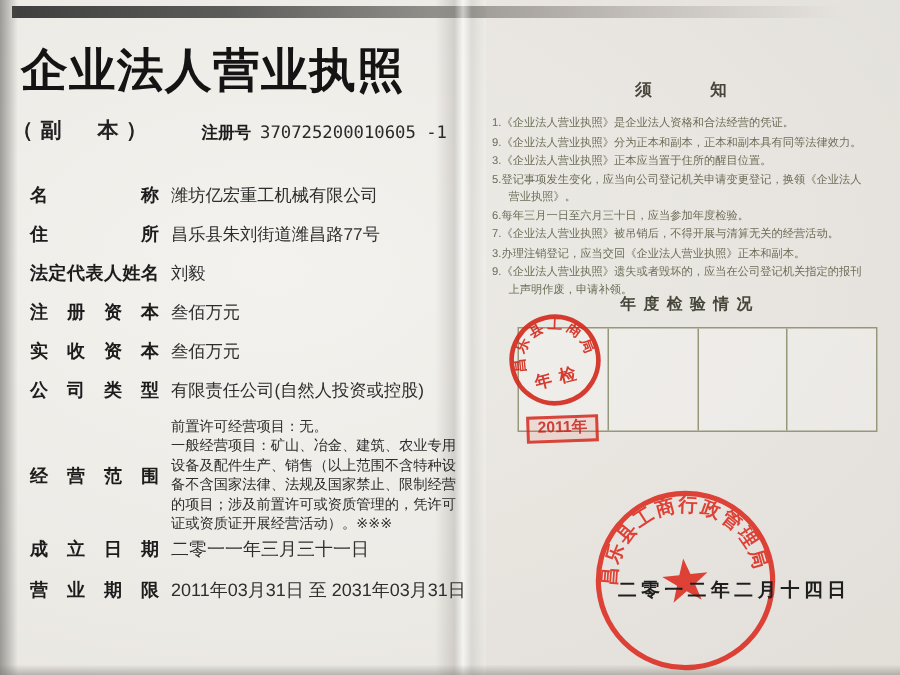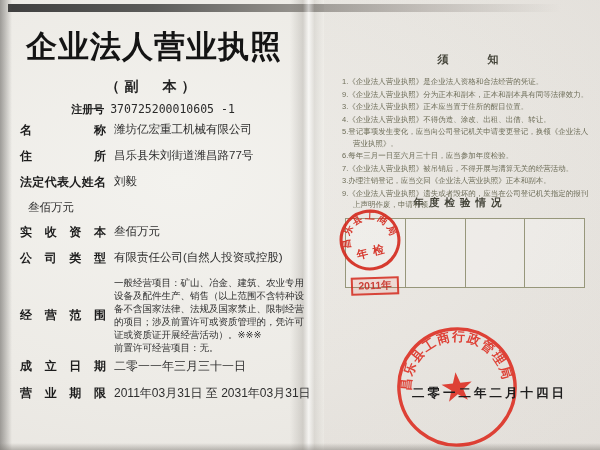--- a/index.html
+++ b/index.html
@@ -17,41 +17,41 @@
   .bottom-edge{position:absolute;bottom:0;left:0;right:0;height:7px;
     background:linear-gradient(0deg,rgba(120,116,110,.45),rgba(120,116,110,0));}
   .fold{position:absolute;top:0;left:290px;width:34px;height:100%;
     background:linear-gradient(90deg,rgba(0,0,0,0) 0%,rgba(110,105,98,.22) 38%,rgba(255,255,255,.5) 55%,rgba(120,115,108,.14) 72%,rgba(0,0,0,0) 100%);}
   .right-shade{position:absolute;top:0;left:324px;right:0;height:100%;
     background:linear-gradient(180deg,rgba(190,182,176,.10),rgba(205,196,190,.16));}
 
   
   .doc-title{position:absolute;left:14px;top:26px;width:280px;
     font-size:31px;font-weight:900;letter-spacing:1px;color:#141414;
-    font-family:"Liberation Sans","DejaVu Sans",sans-serif;white-space:nowrap;margin-left:12px;}
-  .doc-subtitle{position:absolute;left:8px;top:78px;width:290px;text-align:center;
+    font-family:"Liberation Sans","DejaVu Sans",sans-serif;white-space:nowrap;}
+  .doc-subtitle{position:absolute;left:8px;top:78px;width:290px;text-align:left;
     font-size:14px;font-weight:700;letter-spacing:5px;color:#222;}
-  .regno-row{position:absolute;left:8px;top:102px;width:290px;text-align:center;font-size:11px;}
+  .regno-row{position:absolute;left:8px;top:81px;width:290px;text-align:right;font-size:11px;}
   .regno-label{font-weight:700;margin-right:6px;}
   .regno-value{font-family:"DejaVu Sans Mono","Liberation Mono",monospace;font-size:11.5px;color:#2a2a2a;}
 
   .fields{position:absolute;left:20px;top:122px;width:292px;}
-  .frow{display:flex;align-items:flex-start;margin-bottom:9px;}
+  .frow{display:flex;align-items:center;margin-bottom:9px;}
   .flabel{flex:0 0 86px;font-size:12px;font-weight:700;color:#1c1c1c;
     text-align:justify;text-align-last:justify;}
   .fvalue{margin-left:8px;font-size:11.5px;color:#2e2e2e;white-space:nowrap;}
   .scope-row{display:flex;align-items:center;margin-top:0;}
   .scope-text{margin-left:8px;width:198px;font-size:9.5px;line-height:13px;color:#2e2e2e;}
   .scope-text div{margin:0;}
   .dates{position:absolute;left:20px;top:358px;width:300px;}
   .dates .frow{margin-bottom:10px;}
   .dates .fvalue{font-size:12px;}
 
   
-  .notice{position:absolute;left:342px;top:52px;width:252px;}
+  .notice{position:absolute;left:328px;top:52px;width:252px;}
   .notice-title{text-align:center;font-size:11px;font-weight:700;letter-spacing:14px;
     color:#45453a;margin-bottom:9px;padding-left:14px;}
   .notice-item{font-size:7.5px;line-height:11.5px;color:#6d6d58;
     padding-left:11px;text-indent:-11px;margin-bottom:1px;}
   .insp-title{position:absolute;left:334px;top:196px;width:252px;text-align:center;
     font-size:10.5px;font-weight:700;letter-spacing:5px;color:#45453a;}
   .insp-table{position:absolute;left:345px;top:218px;width:240px;height:70px;
     display:flex;border:1px solid #97977b;background:rgba(255,255,255,.25);}
   .insp-cell{flex:1;border-right:1px solid #97977b;}
   .insp-cell:last-child{border-right:none;}
@@ -92,56 +92,56 @@
     </div>
     <div class="frow">
       <span class="flabel">住所</span>
       <span class="fvalue">昌乐县朱刘街道潍昌路77号</span>
     </div>
     <div class="frow">
       <span class="flabel">法定代表人姓名</span>
       <span class="fvalue">刘毅</span>
     </div>
     <div class="frow">
+      <span class="flabel">注册资本</span>
       <span class="fvalue">叁佰万元</span>
     </div>
     <div class="frow">
       <span class="flabel">实收资本</span>
       <span class="fvalue">叁佰万元</span>
     </div>
     <div class="frow">
       <span class="flabel">公司类型</span>
       <span class="fvalue">有限责任公司(自然人投资或控股)</span>
     </div>
     <div class="scope-row">
       <span class="flabel">经营范围</span>
       <span class="scope-text">
+        <div>前置许可经营项目：无。</div>
         <div>一般经营项目：矿山、冶金、建筑、农业专用设备及配件生产、销售（以上范围不含特种设备不含国家法律、法规及国家禁止、限制经营的项目；涉及前置许可或资质管理的，凭许可证或资质证开展经营活动）。※※※</div>
-        <div>前置许可经营项目：无。</div>
       </span>
     </div>
   </div>
 
   <div class="dates">
     <div class="frow">
       <span class="flabel">成立日期</span>
       <span class="fvalue">二零一一年三月三十一日</span>
     </div>
     <div class="frow">
       <span class="flabel">营业期限</span>
       <span class="fvalue">2011年03月31日 至 2031年03月31日</span>
     </div>
   </div>
 
   <div class="notice">
     <div class="notice-title">须　知</div>
     <div class="notice-item">1.《企业法人营业执照》是企业法人资格和合法经营的凭证。</div>
     <div class="notice-item">9.《企业法人营业执照》分为正本和副本，正本和副本具有同等法律效力。</div>
     <div class="notice-item">3.《企业法人营业执照》正本应当置于住所的醒目位置。</div>
-    <div class="notice-item">4.《企业法人营业执照》不得伪造、涂改、出租、出借、转让。</div>
     <div class="notice-item">5.登记事项发生变化，应当向公司登记机关申请变更登记，换领《企业法人营业执照》。</div>
     <div class="notice-item">6.每年三月一日至六月三十日，应当参加年度检验。</div>
     <div class="notice-item">7.《企业法人营业执照》被吊销后，不得开展与清算无关的经营活动。</div>
     <div class="notice-item">3.办理注销登记，应当交回《企业法人营业执照》正本和副本。</div>
     <div class="notice-item">9.《企业法人营业执照》遗失或者毁坏的，应当在公司登记机关指定的报刊上声明作废，申请补领。</div>
   </div>
 
   <div class="insp-title">年度检验情况</div>
   <div class="insp-table">
     <div class="insp-cell"></div>

